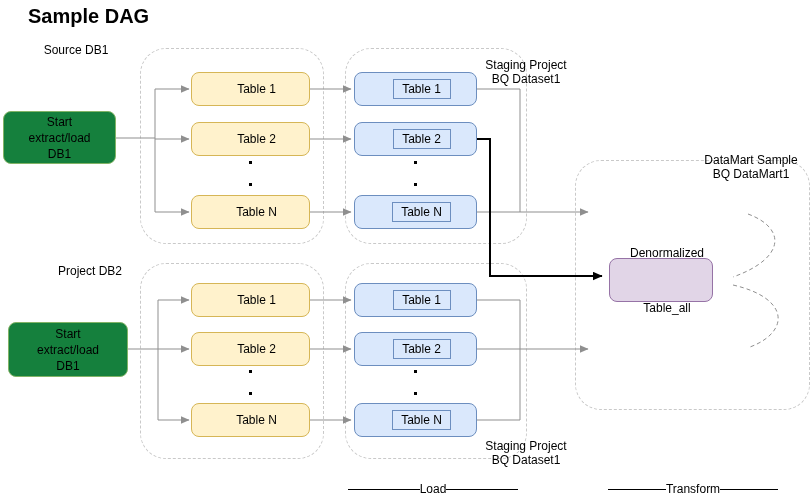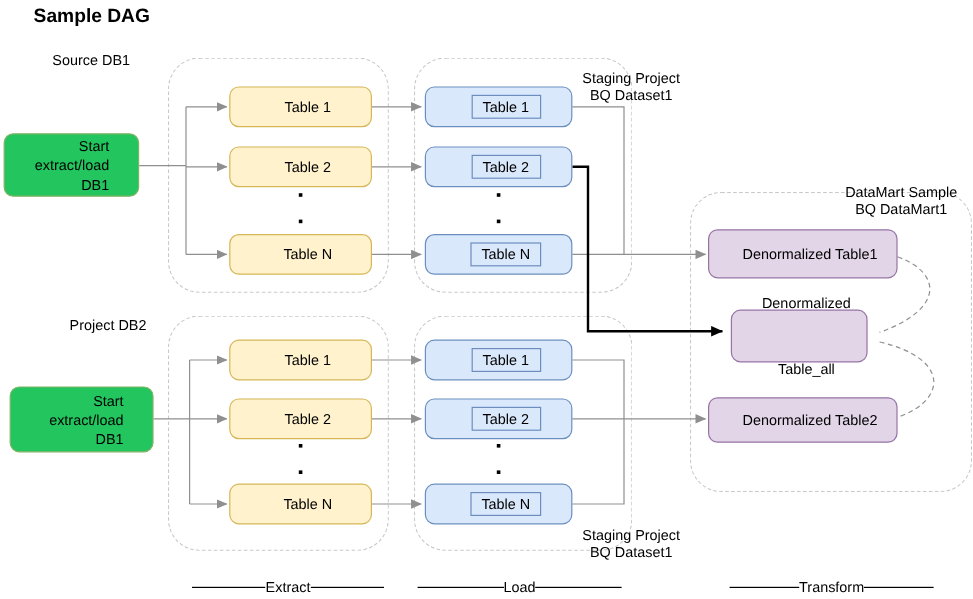--- a/index.html
+++ b/index.html
@@ -1,27 +1,27 @@
 <!DOCTYPE html>
 <html><head>
 <meta charset="utf-8">
 <style>
   html,body{margin:0;padding:0;background:#fff;}
   .canvas{
     position:relative;width:811px;height:499px;background:#ffffff;
     font-family:"Liberation Sans","DejaVu Sans",sans-serif;color:#000;overflow:hidden;
   }
-  .title{position:absolute;left:28px;top:5px;font-size:16px;font-weight:bold;z-index:5;}
+  .title{position:absolute;left:28px;top:5px;font-size:20px;font-weight:bold;z-index:5;}
   .container{position:absolute;border:1px dashed #c9c9c9;border-radius:26px;z-index:1;}
   .annot{position:absolute;font-size:12px;line-height:14px;z-index:4;text-align:center;}
   .node{
     position:absolute;display:flex;align-items:center;justify-content:center;
     box-sizing:border-box;font-size:12px;border-radius:8px;z-index:3;text-align:center;padding-left:12px;
   }
-  .green{background:#22c55e;border:1px solid #82b366;justify-content:flex-start;text-align:right;padding:4px 24px;line-height:16px;}
+  .green{background:#15803d;border:1px solid #82b366;justify-content:flex-start;text-align:center;padding:4px 24px;line-height:16px;}
   .yellow{background:#fff2cc;border:1px solid #d6b656;}
   .blue{background:#dae8fc;border:1px solid #6c8ebf;}
   .purple{background:#e1d5e7;border:1px solid #9673a6;}
   .inner{border:1px solid #6c8ebf;padding:2px 8px;min-width:40px;text-align:center;}
   .two-line{flex-direction:column;line-height:20px;}
   .dot{position:absolute;width:3px;height:3px;background:#000;z-index:3;}
   svg.wires{position:absolute;left:0;top:0;z-index:2;pointer-events:none;}
   .stage{position:absolute;display:flex;align-items:center;font-size:12px;z-index:4;}
   .rule{flex:1;border-top:1px solid #000;height:0;}
 </style>
@@ -130,32 +130,25 @@
   <div class="annot" style="left:476px;top:439px;width:100px;">
     <div>Staging Project</div>
     <div>BQ Dataset1</div>
   </div>
 
   <div class="annot" style="left:695px;top:153px;width:112px;">
     <div>DataMart Sample</div>
     <div>BQ DataMart1</div>
   </div>
 
-  <div class="node purple" style="left:590px;top:191px;width:158px;height:41px;">Denormalized Table1</div>
-  <div class="node purple two-line" style="left:609px;top:258px;width:114px;height:44px;gap:35px;">
+  <div class="node purple two-line" style="left:609px;top:258px;width:104px;height:44px;gap:35px;">
     <div>Denormalized</div>
     <div>Table_all</div>
   </div>
-  <div class="node purple" style="left:590px;top:331px;width:158px;height:38px;">Denormalized Table2</div>
 
-  <div class="stage" style="left:160px;top:482px;width:160px;">
-    <span class="rule"></span>
-    <span>Extract</span>
-    <span class="rule"></span>
-  </div>
   <div class="stage" style="left:608px;top:482px;width:170px;">
     <span class="rule"></span>
     <span>Transform</span>
     <span class="rule"></span>
   </div>
   <div class="stage" style="left:348px;top:482px;width:170px;">
     <span class="rule"></span>
     <span>Load</span>
     <span class="rule"></span>
   </div>

